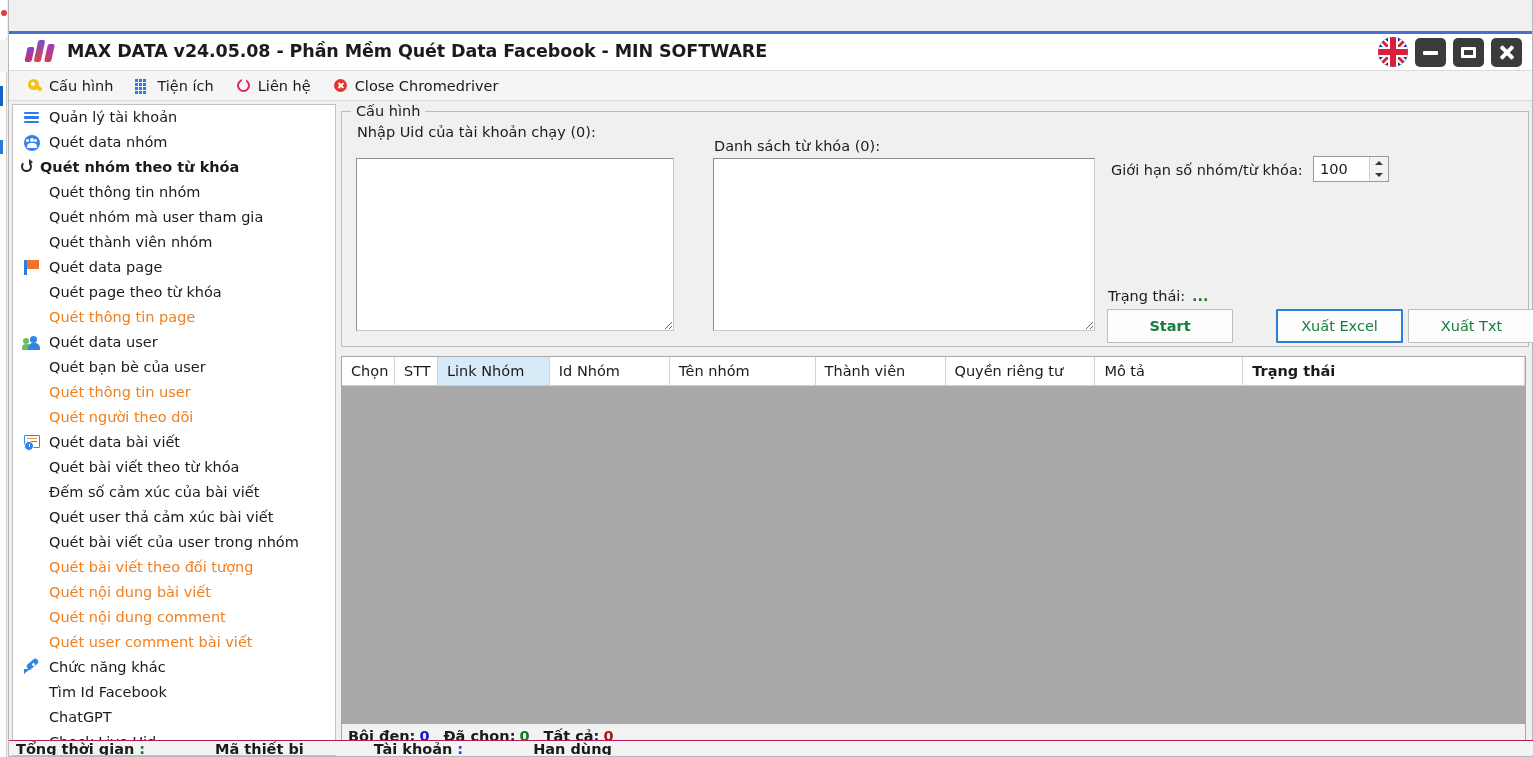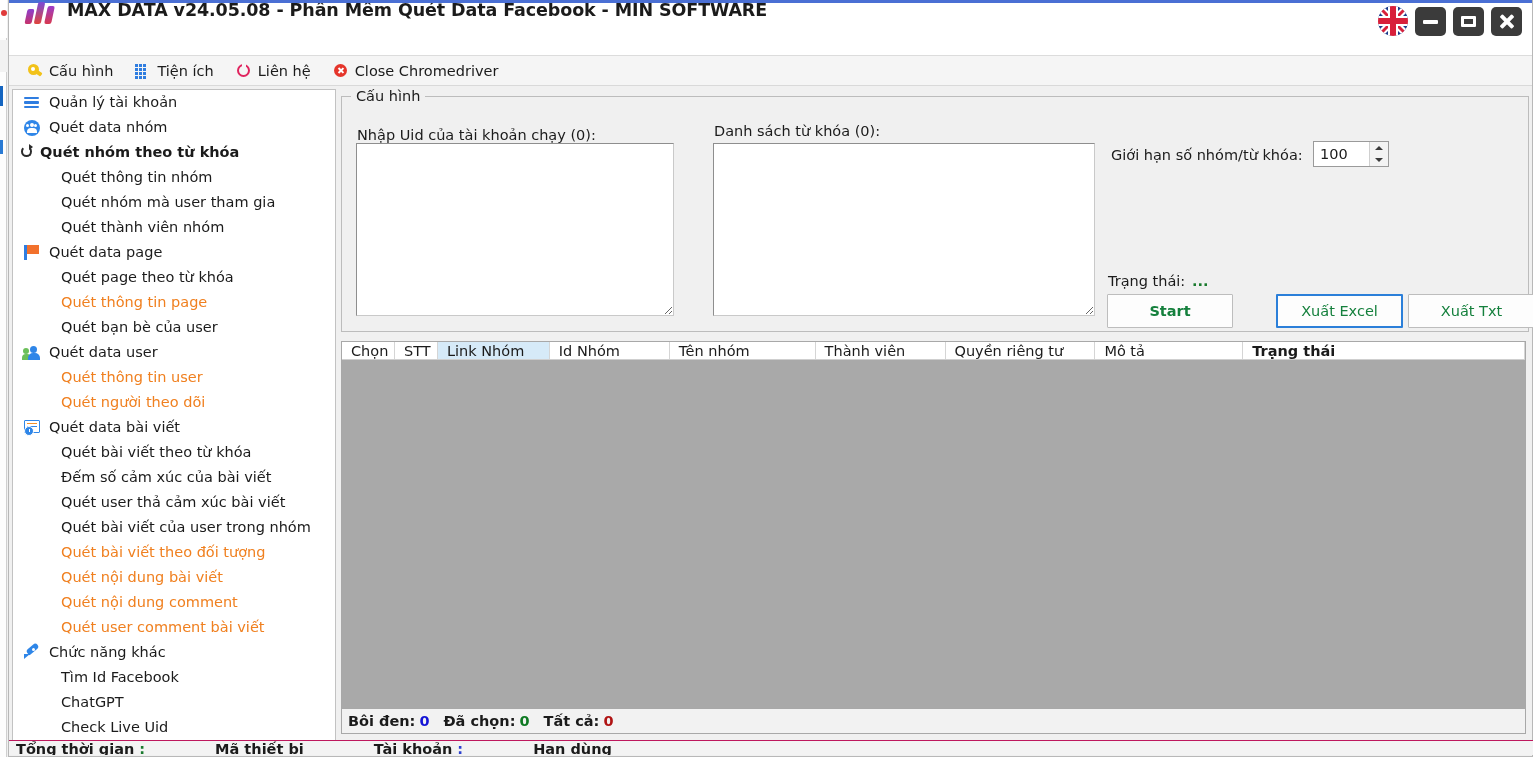--- a/index.html
+++ b/index.html
@@ -39,25 +39,26 @@
     left: 8px; top: 0;
     width: 1525px; height: 757px;
     background: #f0f0f0;
     border: 1px solid #b8b8b8;
     border-top: none;
     z-index: 2;
   }
 
   .titlebar {
     position: relative;
-    height: 56px;
+    height: 40px;
     background: #ffffff;
     border-bottom: 1px solid #dcdcdc;
     display: flex;
-    align-items: flex-start;
+    align-items: center;
+    margin-top: 31px;
   }
   .title-accent {
     position: absolute; left: 0; top: 0; right: 0; height: 3px;
     background: #4a6fd4;
   }
   .logo {
     width: 34px; height: 26px;
     margin-left: 15px; margin-right: 9px;
     position: relative;
     flex: none;
@@ -194,21 +195,21 @@
     align-items: center;
     height: 25px;
     padding-left: 10px;
     font-size: 14.5px;
     color: #1b1b1b;
     cursor: pointer;
     white-space: nowrap;
   }
   .nav-row .nv-icon { width: 20px; height: 18px; position: relative; flex: none; margin-right: 6px; }
   .nav-row .nv-label { line-height: 1; }
-  .nav-row.child { padding-left: 48px; }
+  .nav-row.child { padding-left: 36px; }
   .nav-row.child .nv-label { }
   .nav-row.orange .nv-label { color: #f08020; }
   .nav-row.selected { padding-left: 6px; font-weight: bold; }
   .nav-row.selected .nv-icon { width: 16px; margin-right: 5px; }
 
   
   .ic-hamburger span { position:absolute; left:1px; width:15px; height:2.6px; background:#2f7de0; border-radius:1px; }
   .ic-hamburger span:nth-child(1){ top:3px; }
   .ic-hamburger span:nth-child(2){ top:7.5px; }
   .ic-hamburger span:nth-child(3){ top:12px; }
@@ -270,21 +271,21 @@
     white-space: nowrap;
   }
 
   .txtarea {
     background: #ffffff;
     border: 1px solid #8e8e8e;
     border-right-color:#c9c9c9;
     border-bottom-color:#c9c9c9;
   }
 
-  .uid-label { position: absolute; left: 15px; top: 30px; }
+  .uid-label { position: absolute; left: 15px; top: 12px; }
   .uid-box   { position: absolute; left: 14px; top: 46px; width: 318px; height: 173px; }
 
   .kw-label  { position: absolute; left: 372px; top: 26px; }
   .kw-box    { position: absolute; left: 371px; top: 46px; width: 382px; height: 173px; }
 
   .limit-label { position: absolute; left: 769px; top: 50px; }
   .spinner {
     position: absolute; left: 971px; top: 44px;
     width: 76px; height: 26px;
     background: #ffffff;
@@ -344,21 +345,21 @@
     position: absolute;
     left: 0; top: 252px;
     width: 1185px;
     height: 368px;
     border: 1px solid #a8a8a8;
     background: #a9a9a9;
     overflow: hidden;
   }
   .grid-head {
     display: flex;
-    height: 18px;
+    height: 29px;
     background: #0ea5e9;
     border-bottom: 1px solid #cfcfcf;
   }
   .gh-cell {
     display: flex;
     align-items: center;
     padding-left: 9px;
     font-size: 14.5px;
     color: #1b1b1b;
     border-right: 1px solid #d5d5d5;
@@ -556,31 +557,31 @@
               <span class="cl"></span>
             </span>
             <span class="nv-label">Quét data page</span>
           </div>
           <div class="nav-row child">
             <span class="nv-label">Quét page theo từ khóa</span>
           </div>
           <div class="nav-row child orange">
             <span class="nv-label">Quét thông tin page</span>
           </div>
-          <div class="nav-row child">
-            <span class="nv-label">Quét bạn bè của user</span>
-          </div>
           <div class="nav-row">
             <span class="nv-icon ic-users">
               <span class="u1"></span>
               <span class="u1b"></span>
               <span class="u2"></span>
               <span class="u2b"></span>
             </span>
             <span class="nv-label">Quét data user</span>
+          </div>
+          <div class="nav-row child">
+            <span class="nv-label">Quét bạn bè của user</span>
           </div>
           <div class="nav-row child orange">
             <span class="nv-label">Quét thông tin user</span>
           </div>
           <div class="nav-row child orange">
             <span class="nv-label">Quét người theo dõi</span>
           </div>
           <div class="nav-row">
             <span class="nv-icon ic-post">
               <span class="bx"></span>

